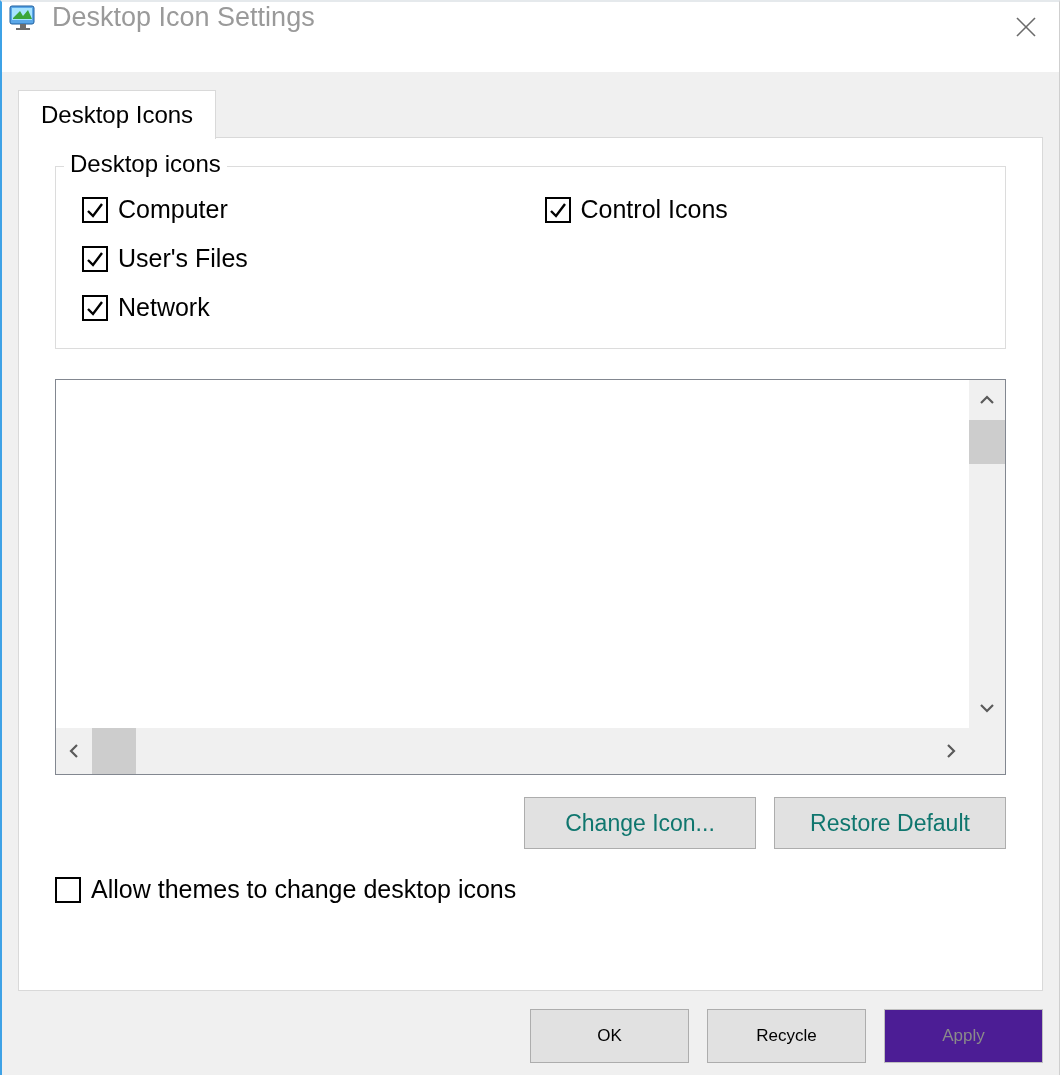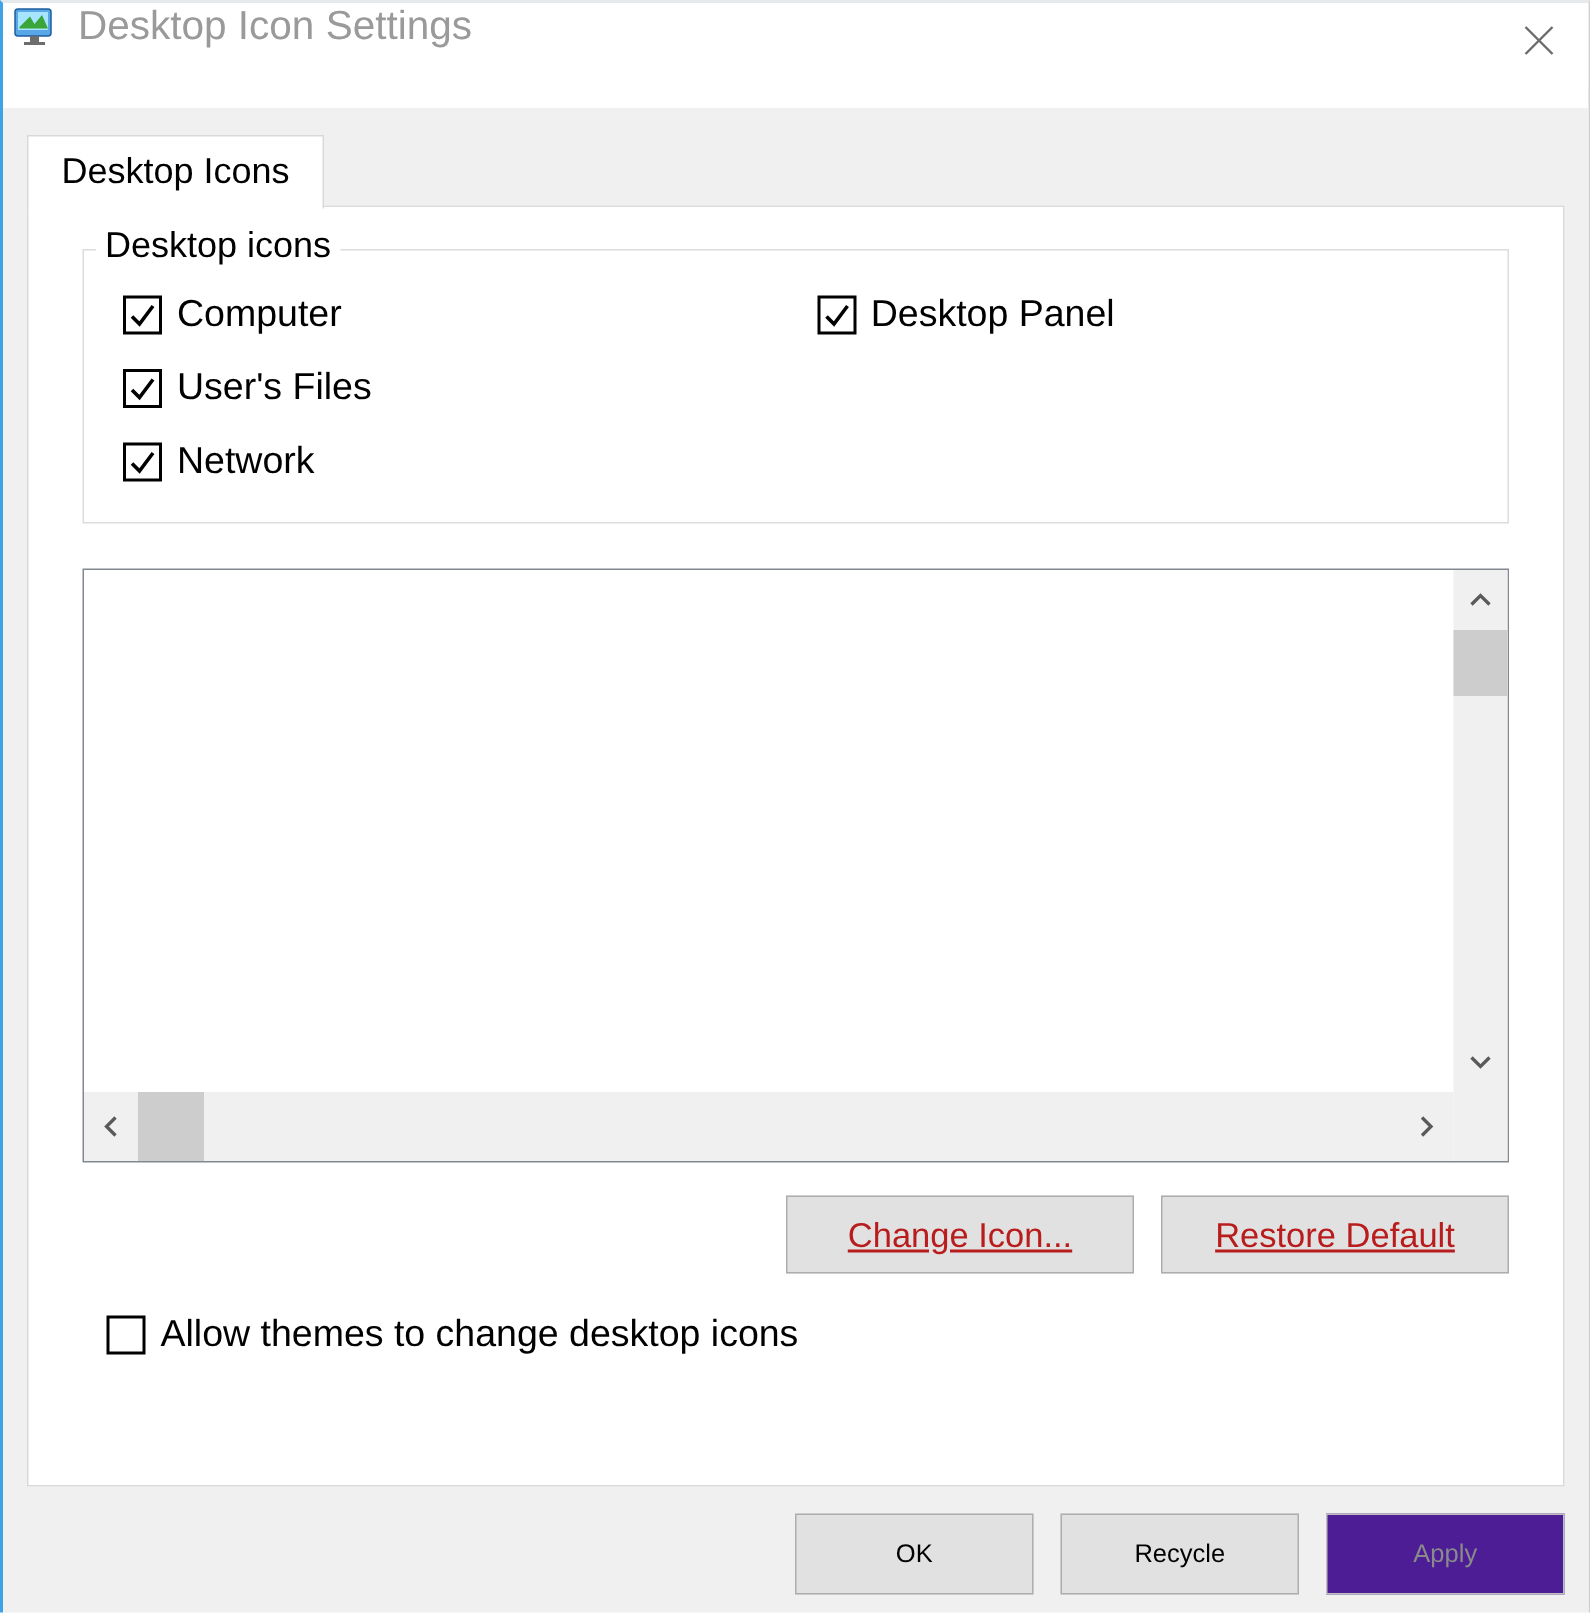--- a/index.html
+++ b/index.html
@@ -177,33 +177,32 @@
       justify-content: flex-end;
       gap: 18px;
       margin: 22px 36px 0 36px;
     }
     .btn {
       min-width: 232px;
       height: 52px;
       background: #e1e1e1;
       border: 1px solid #adadad;
       font-size: 23px;
-      color: #b91c1c;
+      color: #0f766e;
       cursor: pointer;
       display: inline-flex;
       align-items: center;
       justify-content: center;
       padding: 0 20px;
-      text-decoration: underline;
     }
     .allowrow {
       display: flex;
       align-items: center;
       gap: 10px;
-      margin: 26px 36px 0 52px;
+      margin: 26px 36px 0 36px;
       font-size: 25px;
       color: #000;
     }
     .footer {
       position: absolute;
       right: 16px;
       bottom: 12px;
       display: flex;
       gap: 18px;
     }
@@ -283,21 +282,21 @@
             <span>Network</span>
           </div>
         </div>
         <div class="checkcol">
           <div class="check">
             <span class="cb">
                 <svg width="20" height="20" viewBox="0 0 20 20">
                   <polyline points="3,11 8,16 17,4" fill="none" stroke="#000" stroke-width="2.4"></polyline>
                 </svg>
               </span>
-            <span>Desktop Panel</span>
+            <span>Control Icons</span>
           </div>
         </div>
       </div>
     </div>
 
     <div class="preview">
       <div class="vscroll">
         <div class="vsbtn">
           <svg width="16" height="12" viewBox="0 0 16 12">
               <polyline points="2,9 8,3 14,9" fill="none" stroke="#5a5a5a" stroke-width="2.2"></polyline>

